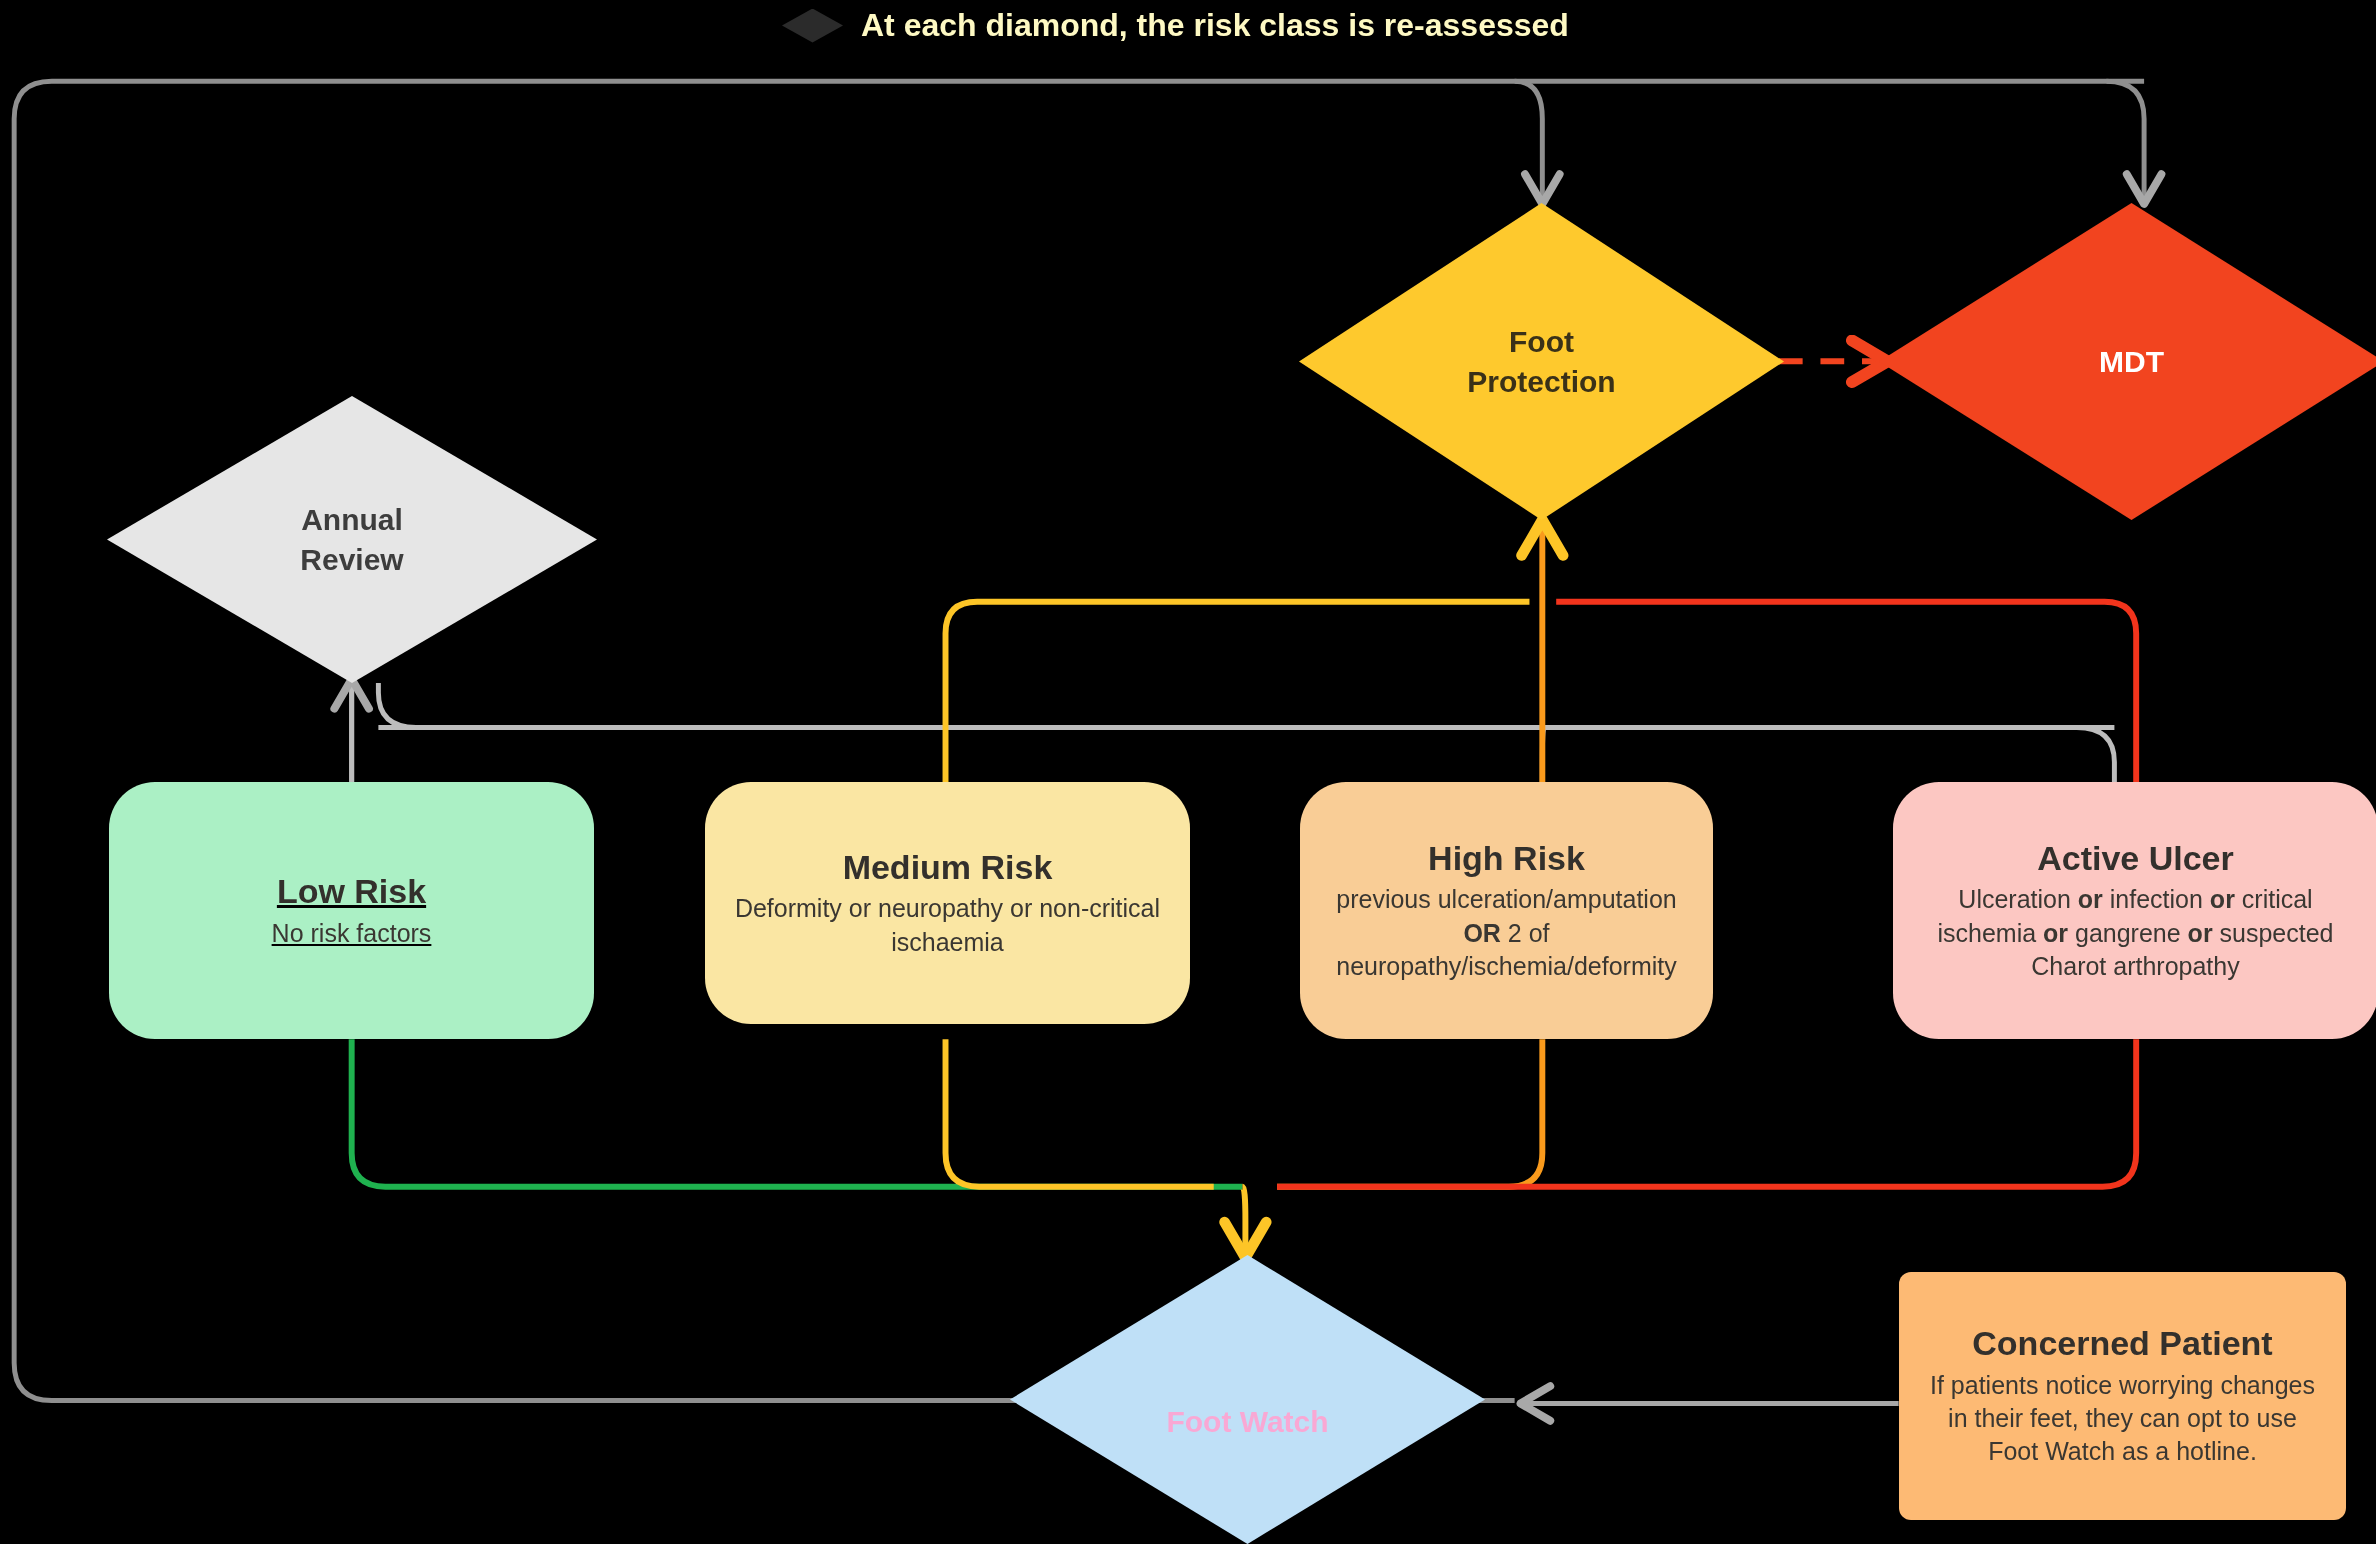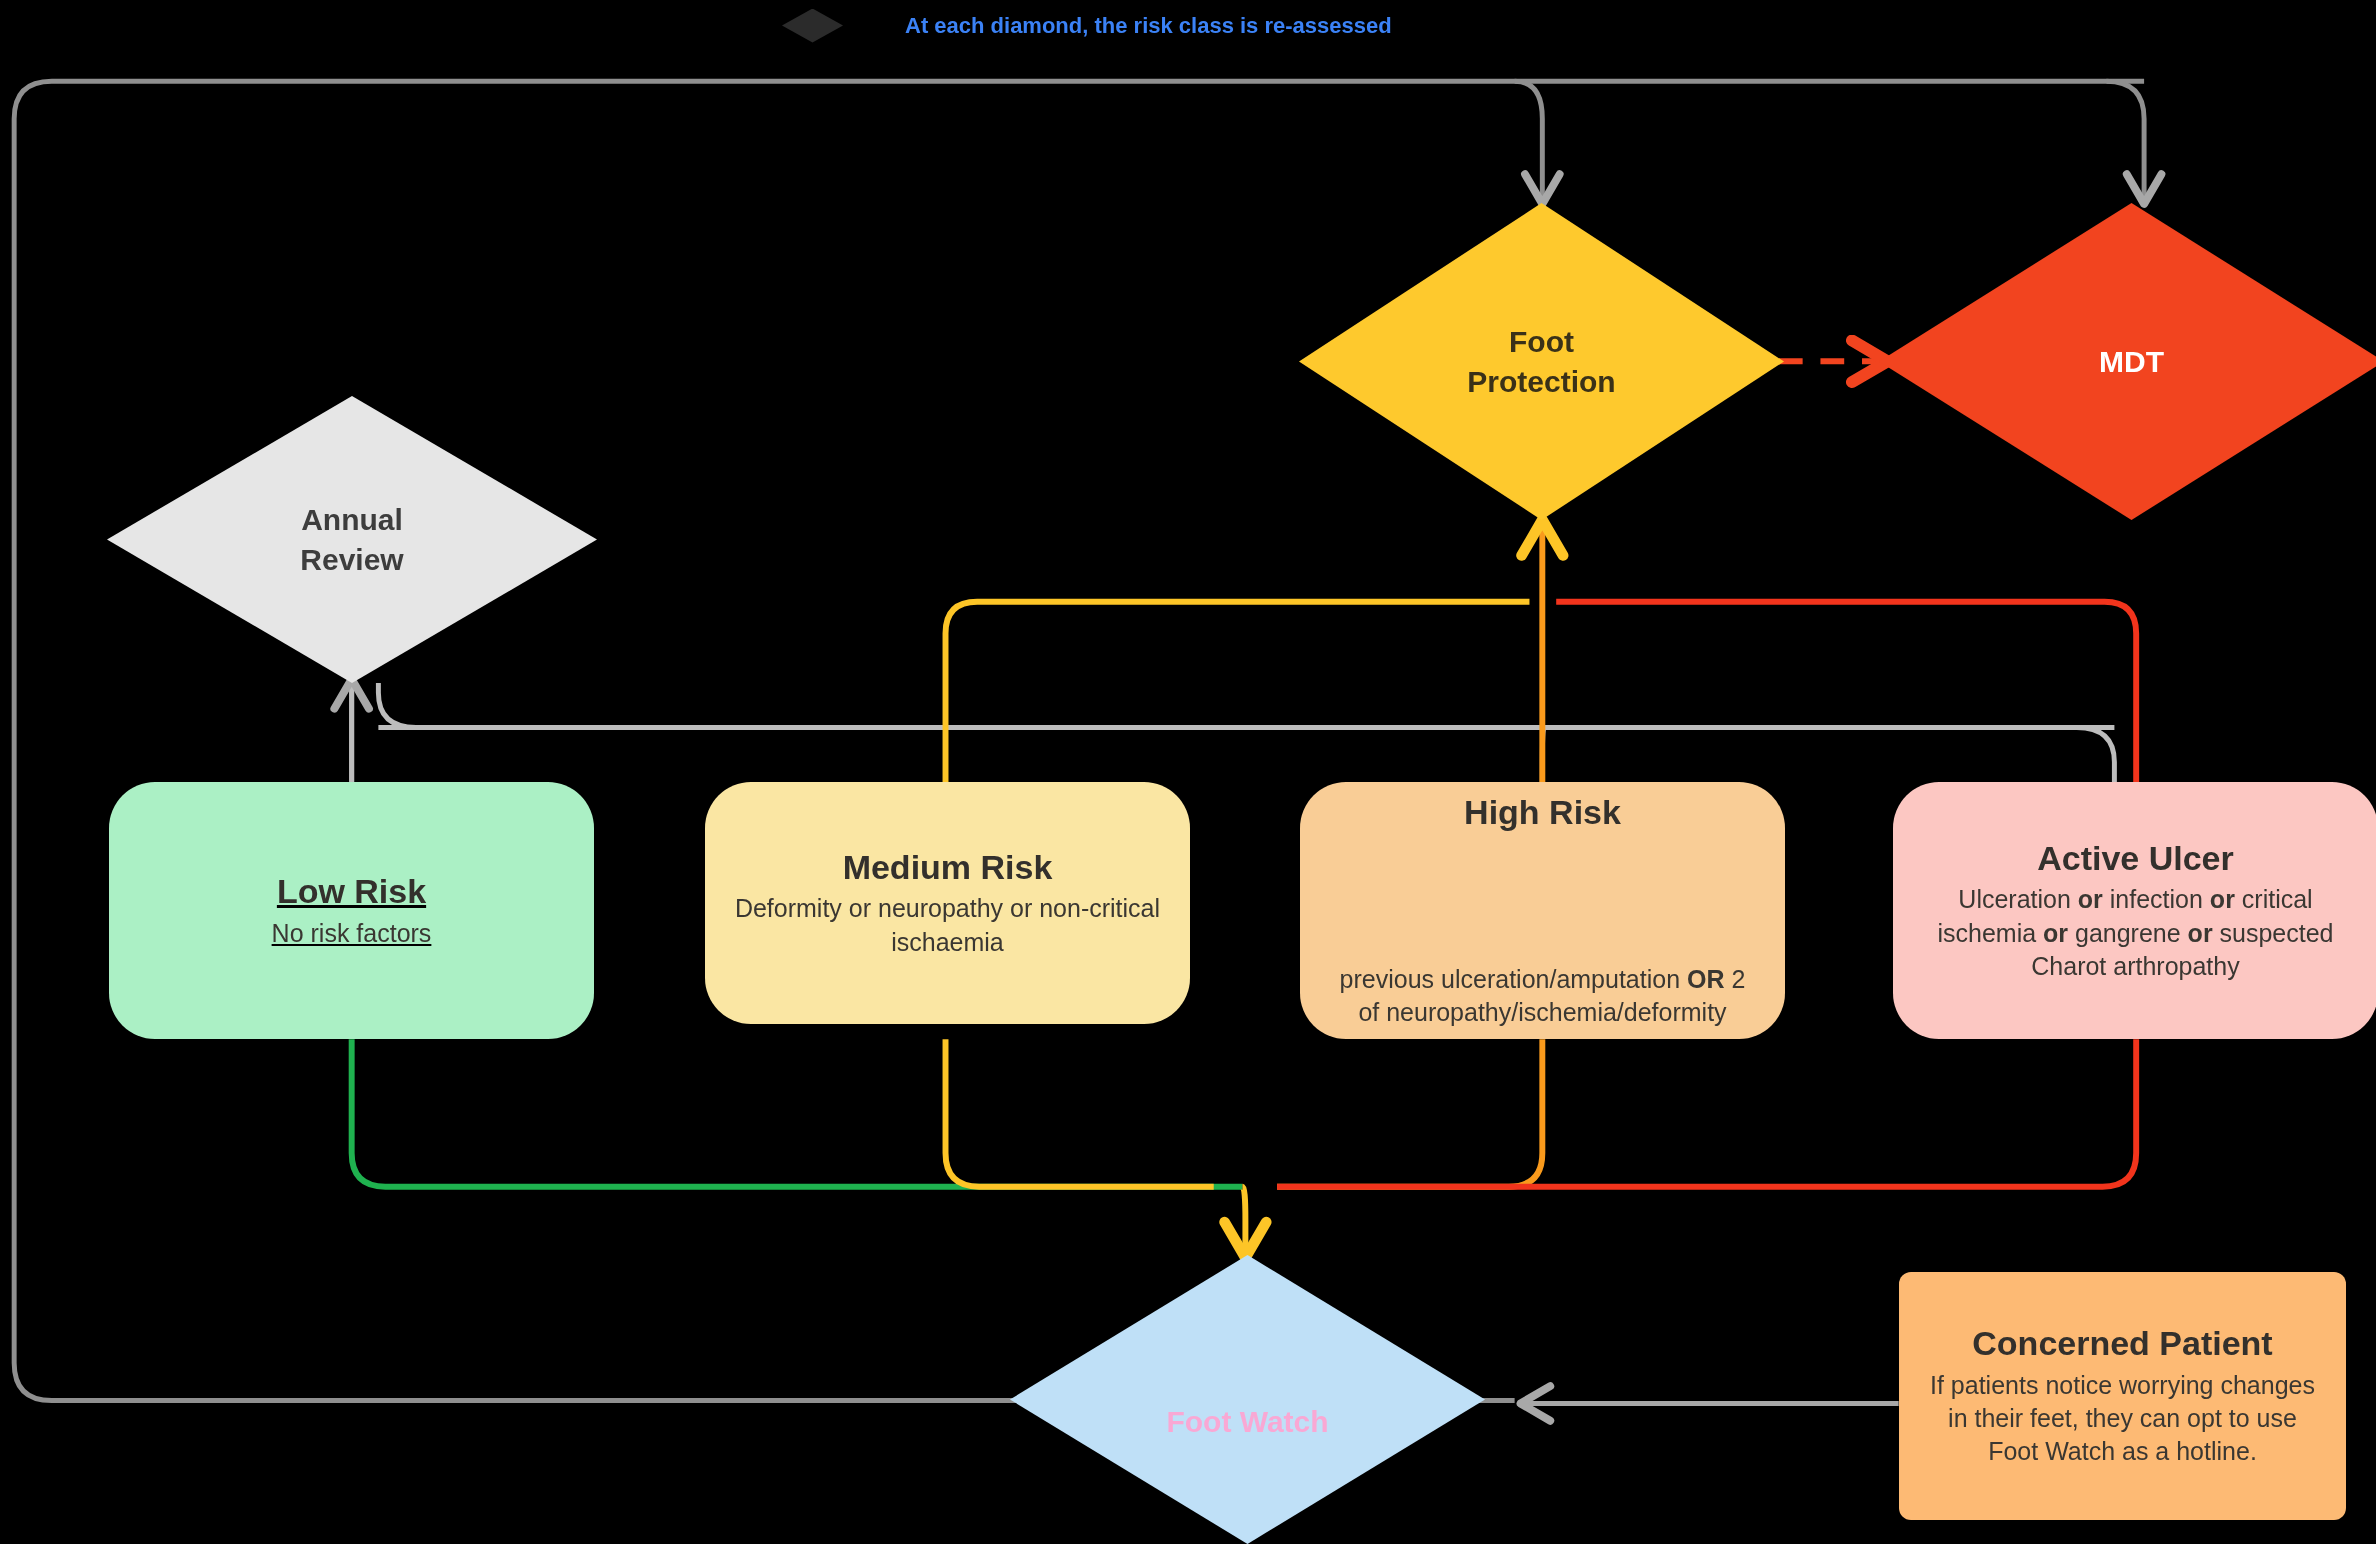--- a/index.html
+++ b/index.html
@@ -32,25 +32,24 @@
     align-items: center;
     gap: 18px;
   }
   #legend .lg-diamond {
     width: 61px;
     height: 34px;
     background: #2b2b2b;
     clip-path: polygon(50% 0%, 100% 50%, 50% 100%, 0% 50%);
   }
   #legend .lg-text {
-    color: #3b82f6;
-    font-size: 22px;
+    color: #fef9c3;
+    font-size: 32px;
     font-weight: 600;
     white-space: nowrap;
-    margin-left: 44px;
   }
   
   .node {
     position: absolute;
     box-sizing: border-box;
     display: flex;
     flex-direction: column;
     align-items: center;
     justify-content: center;
     text-align: center;
@@ -170,21 +169,21 @@
   <div class="node rbox" style="left:109px; top:782px; width:485px; height:257px; background:#abf0c5;text-decoration:underline;">
     <div class="title">Low Risk</div>
     <div class="desc">No risk factors</div>
   </div>
 
   <div class="node rbox" style="left:705px; top:782px; width:485px; height:242px; background:#fae6a3;">
     <div class="title">Medium Risk</div>
     <div class="desc">Deformity or neuropathy or non-critical ischaemia</div>
   </div>
 
-  <div class="node rbox" style="left:1300px; top:782px; width:485px; height:257px; background:#f9cd96;justify-content:space-between;">
+  <div class="node rbox" style="left:1300px; top:782px; width:413px; height:257px; background:#f9cd96;">
     <div class="title">High Risk</div>
     <div class="desc">previous ulceration/amputation <b>OR</b> 2 of neuropathy/ischemia/deformity</div>
   </div>
 
   <div class="node rbox" style="left:1893px; top:782px; width:485px; height:257px; background:#fcc7c2;">
     <div class="title">Active Ulcer</div>
     <div class="desc">Ulceration <b>or</b> infection <b>or</b> critical ischemia <b>or</b> gangrene <b>or</b> suspected Charot arthropathy</div>
   </div>
 
   <div class="node rbox" style="left:1899px; top:1272px; width:447px; height:248px; background:#fdba74; border-radius:12px;">

